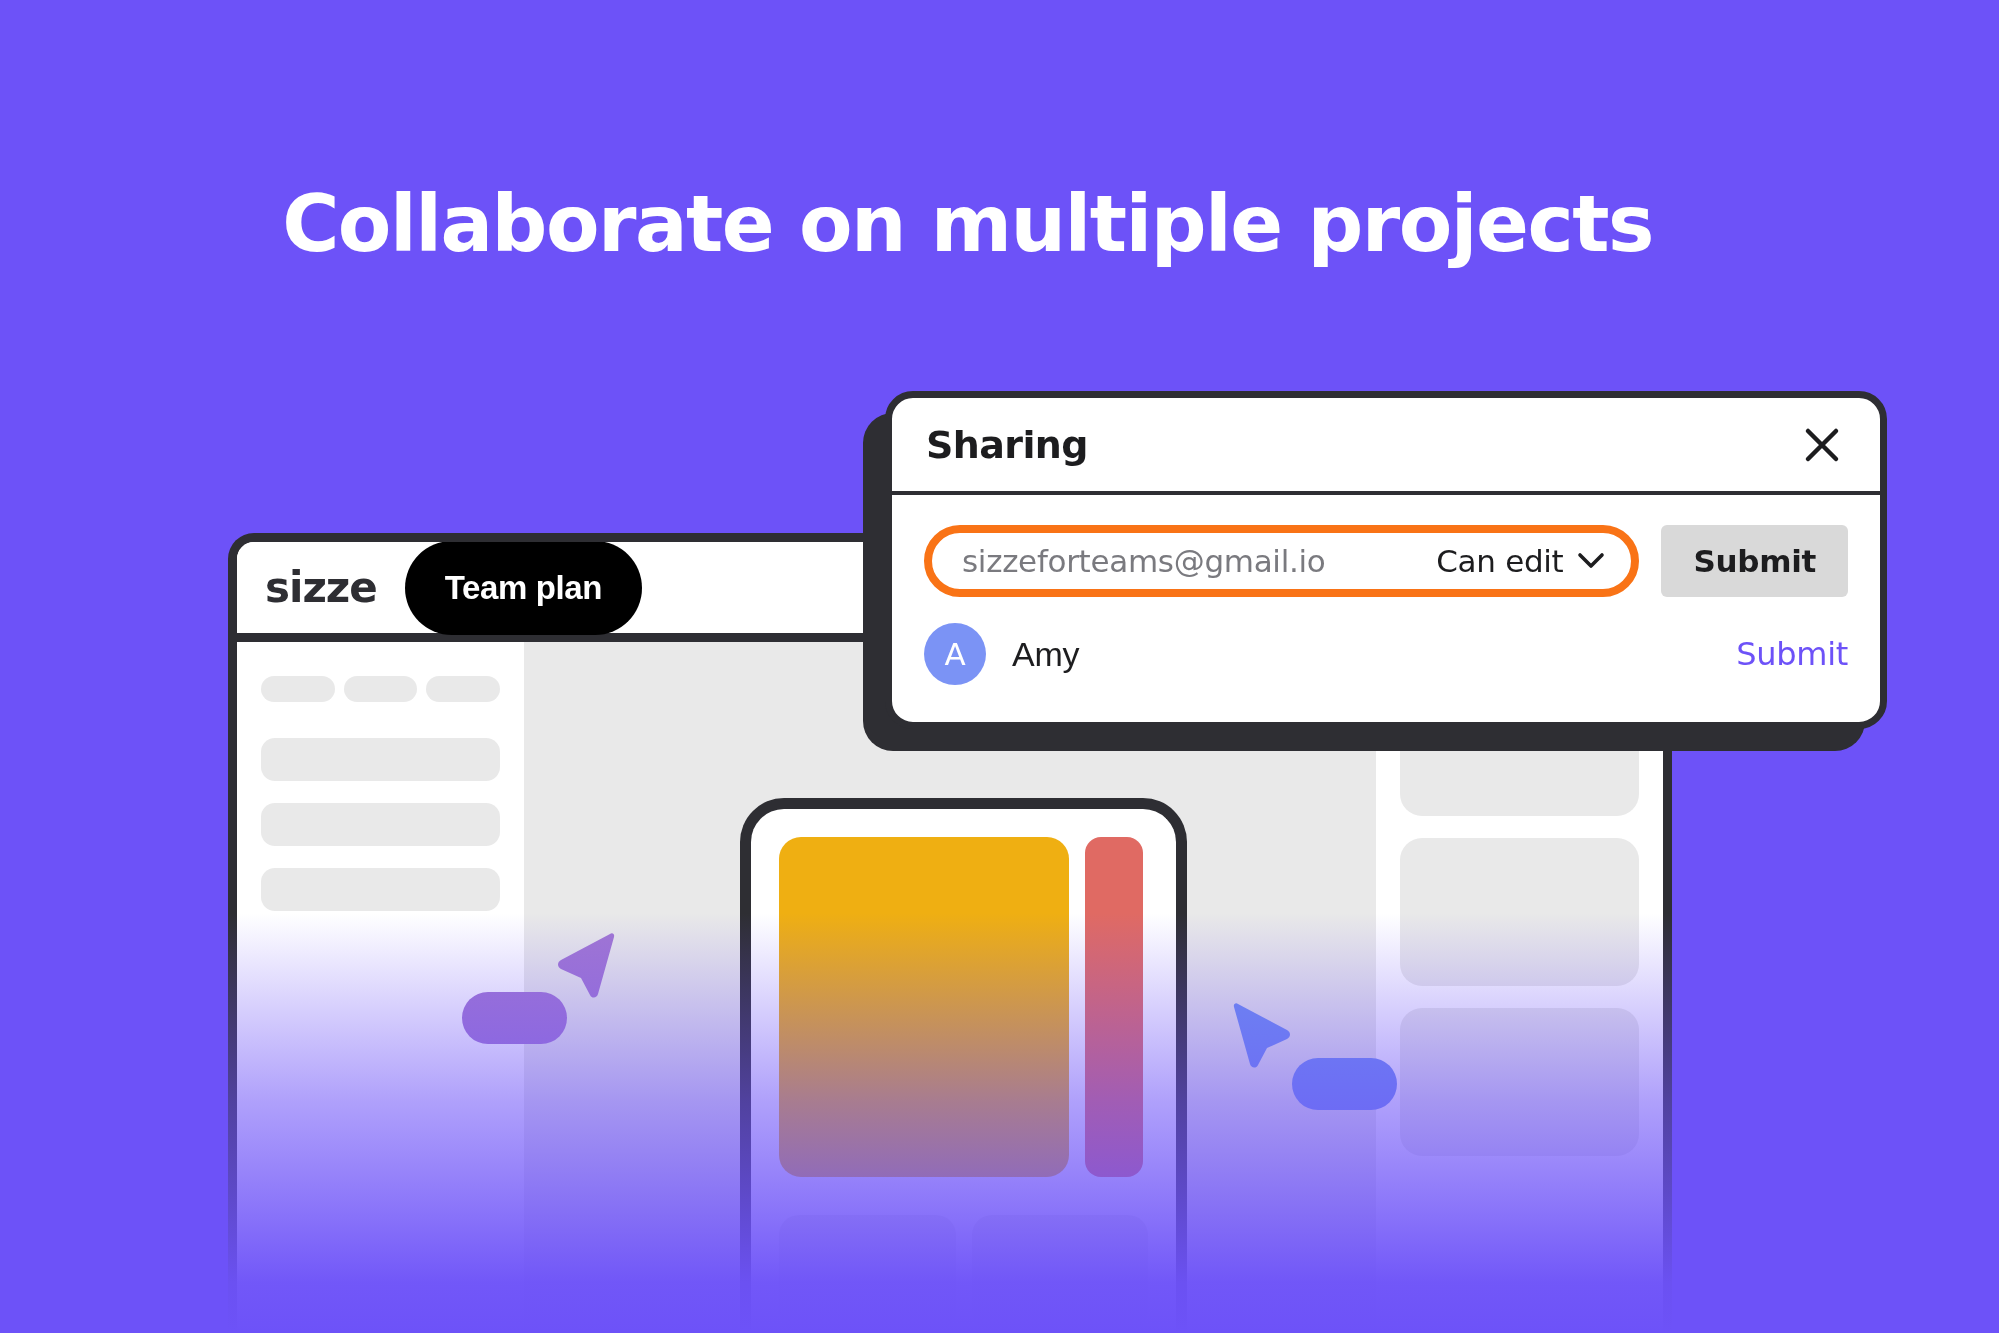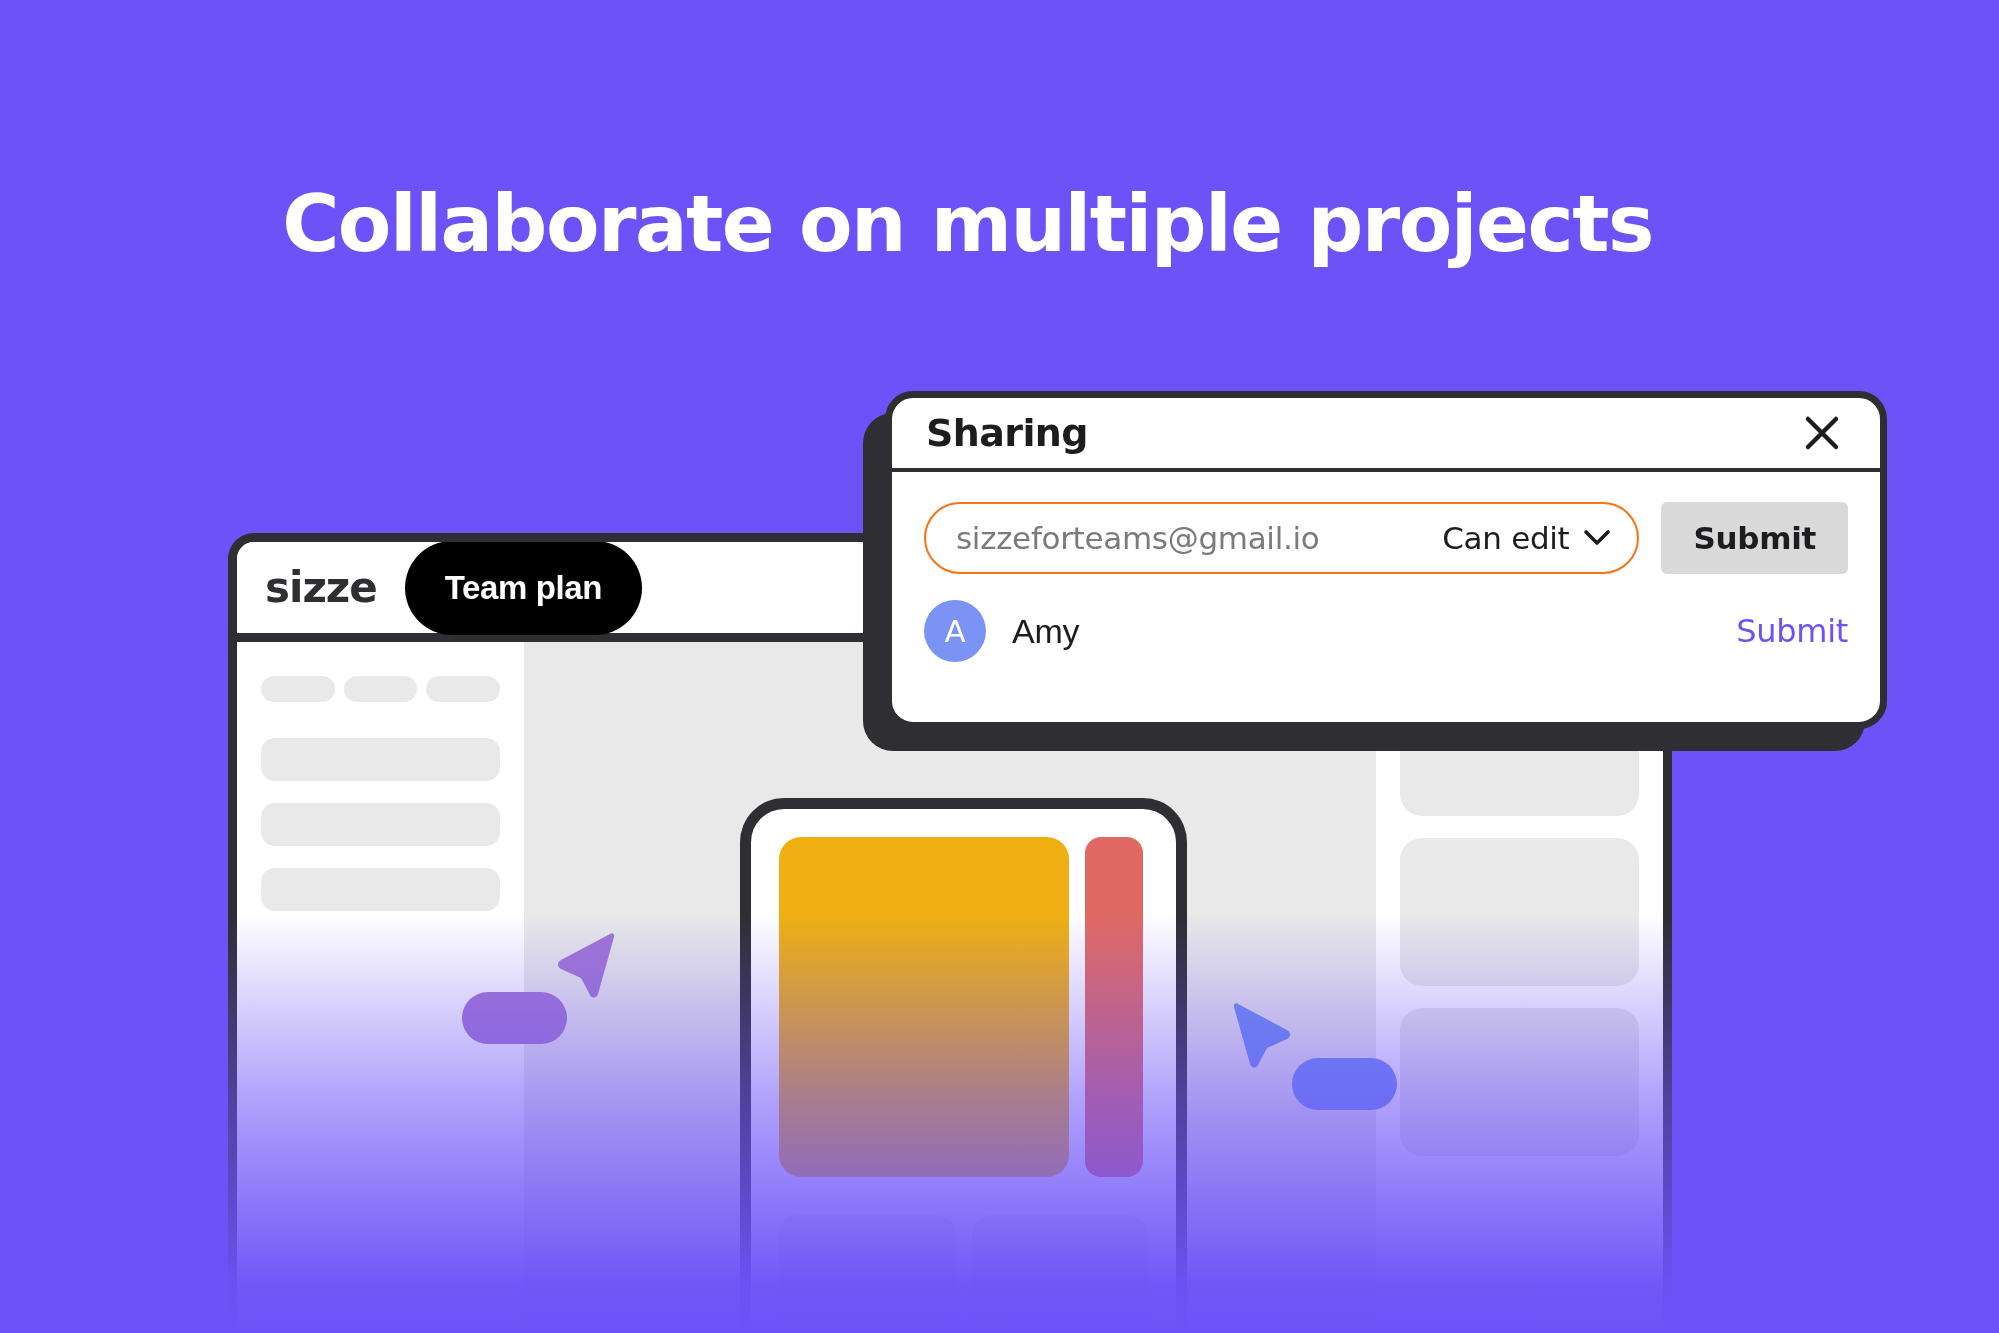--- a/index.html
+++ b/index.html
@@ -251,21 +251,21 @@
     position: relative;
     width: 1002px;
     height: 338px;
     background: #ffffff;
     border: 7px solid #2e2e33;
     border-radius: 28px;
     overflow: hidden;
   }
 
   .dialog-header {
-    height: 74px;
+    height: 97px;
     border-bottom: 4px solid #2e2e33;
     display: flex;
     align-items: center;
     justify-content: space-between;
     padding: 0 34px 0 34px;
   }
 
   .dialog-title {
     font-family: "DejaVu Sans", sans-serif;
     font-size: 38px;
@@ -289,21 +289,21 @@
 
   .share-row {
     display: flex;
     align-items: center;
     gap: 22px;
   }
 
   .email-field {
     flex: 1;
     height: 72px;
-    border: 2px solid #f97316;
+    border: 8px solid #f97316;
     border-radius: 999px;
     display: flex;
     align-items: center;
     padding: 0 26px 0 30px;
     background: #ffffff;
   }
 
   .email-text {
     flex: 1;
     font-size: 31px;

